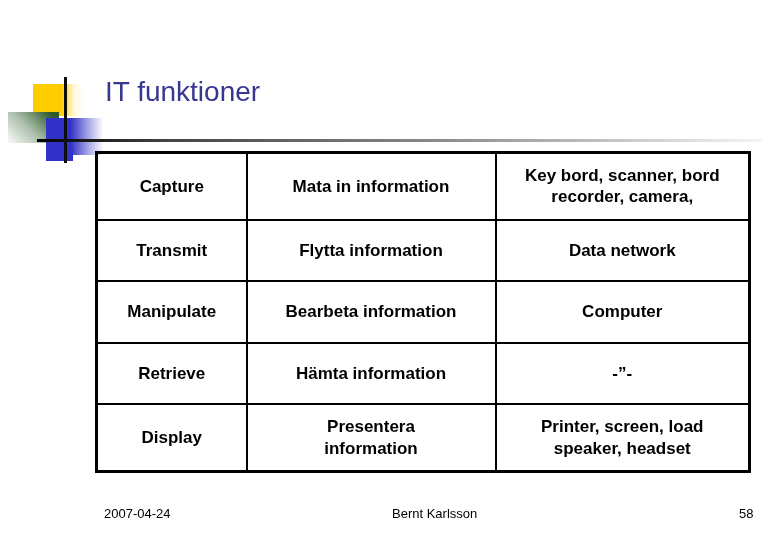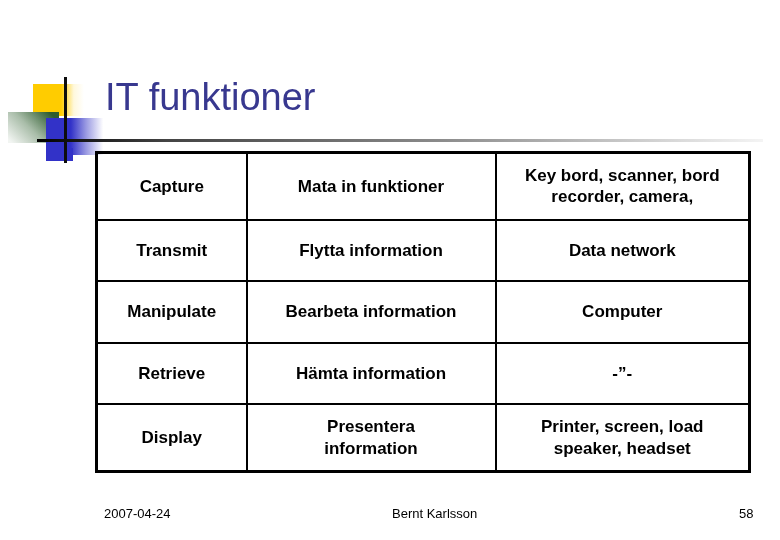--- a/index.html
+++ b/index.html
@@ -27,21 +27,21 @@
   .sq-blue-tab { left:46px; top:148px; width:27px; height:13px; background:var(--accent-blue,#3232C8); }
   .v-line { left:64px; top:77px; width:3px; height:86px; background:#0d0d0d; }
   .h-rule {
     left:37px; top:139px; width:726px; height:3px;
     background:linear-gradient(to right, #000000 0%, #444 18%, #8a8a8a 55%, #d9d9d9 88%, #f4f4f4 100%);
   }
 
   
   .title {
     position:absolute; left:105px; top:77px; margin:0;
-    font-size:38px; font-weight:400; line-height:1.1;
+    font-size:28px; font-weight:400; line-height:1.1;
     color:var(--title-text,#38388F);
     letter-spacing:0;
   }
 
   
   table.ftable {
     position:absolute; left:95px; top:151px;
     width:653px; height:322px;
     border-collapse:collapse; table-layout:fixed;
     border:3px solid var(--table-border,#000);
@@ -82,21 +82,21 @@
 
   <table class="ftable">
     <colgroup>
         <col style="width:150px">
         <col style="width:249px">
         <col style="width:254px">
       </colgroup>
     <tbody>
       <tr>
         <td>Capture</td>
-        <td>Mata in funktioner</td>
+        <td>Mata in information</td>
         <td>Key bord, scanner, bord
 recorder, camera,</td>
       </tr>
       <tr>
         <td>Transmit</td>
         <td>Flytta information</td>
         <td>Data network</td>
       </tr>
       <tr>
         <td>Manipulate</td>

